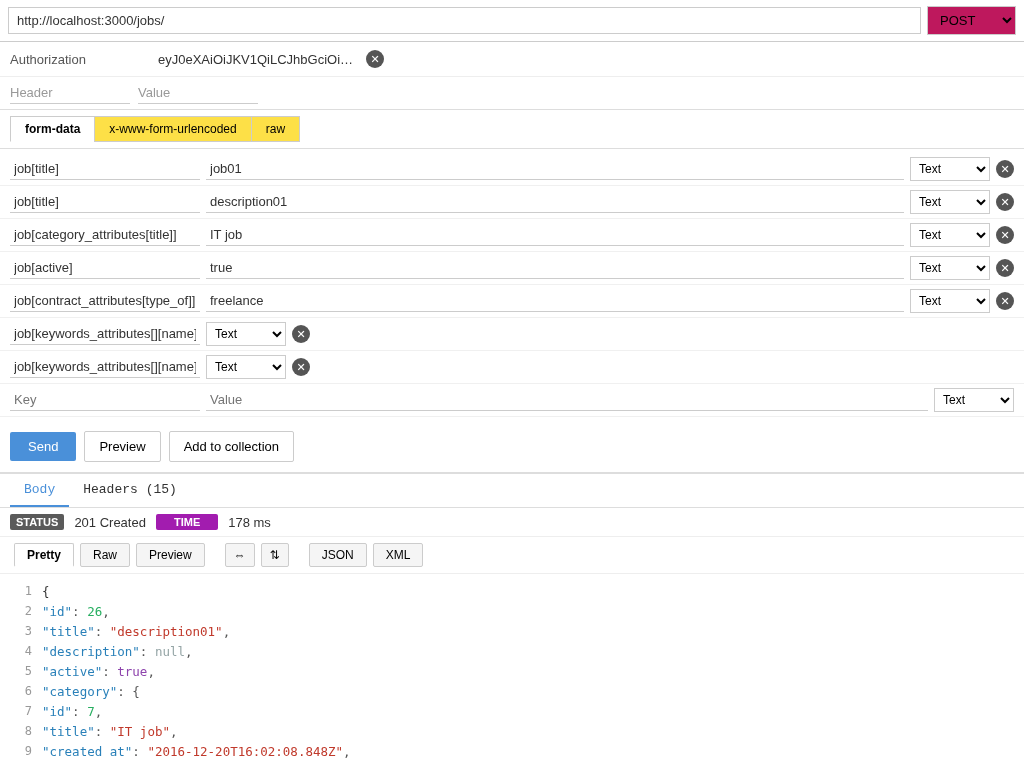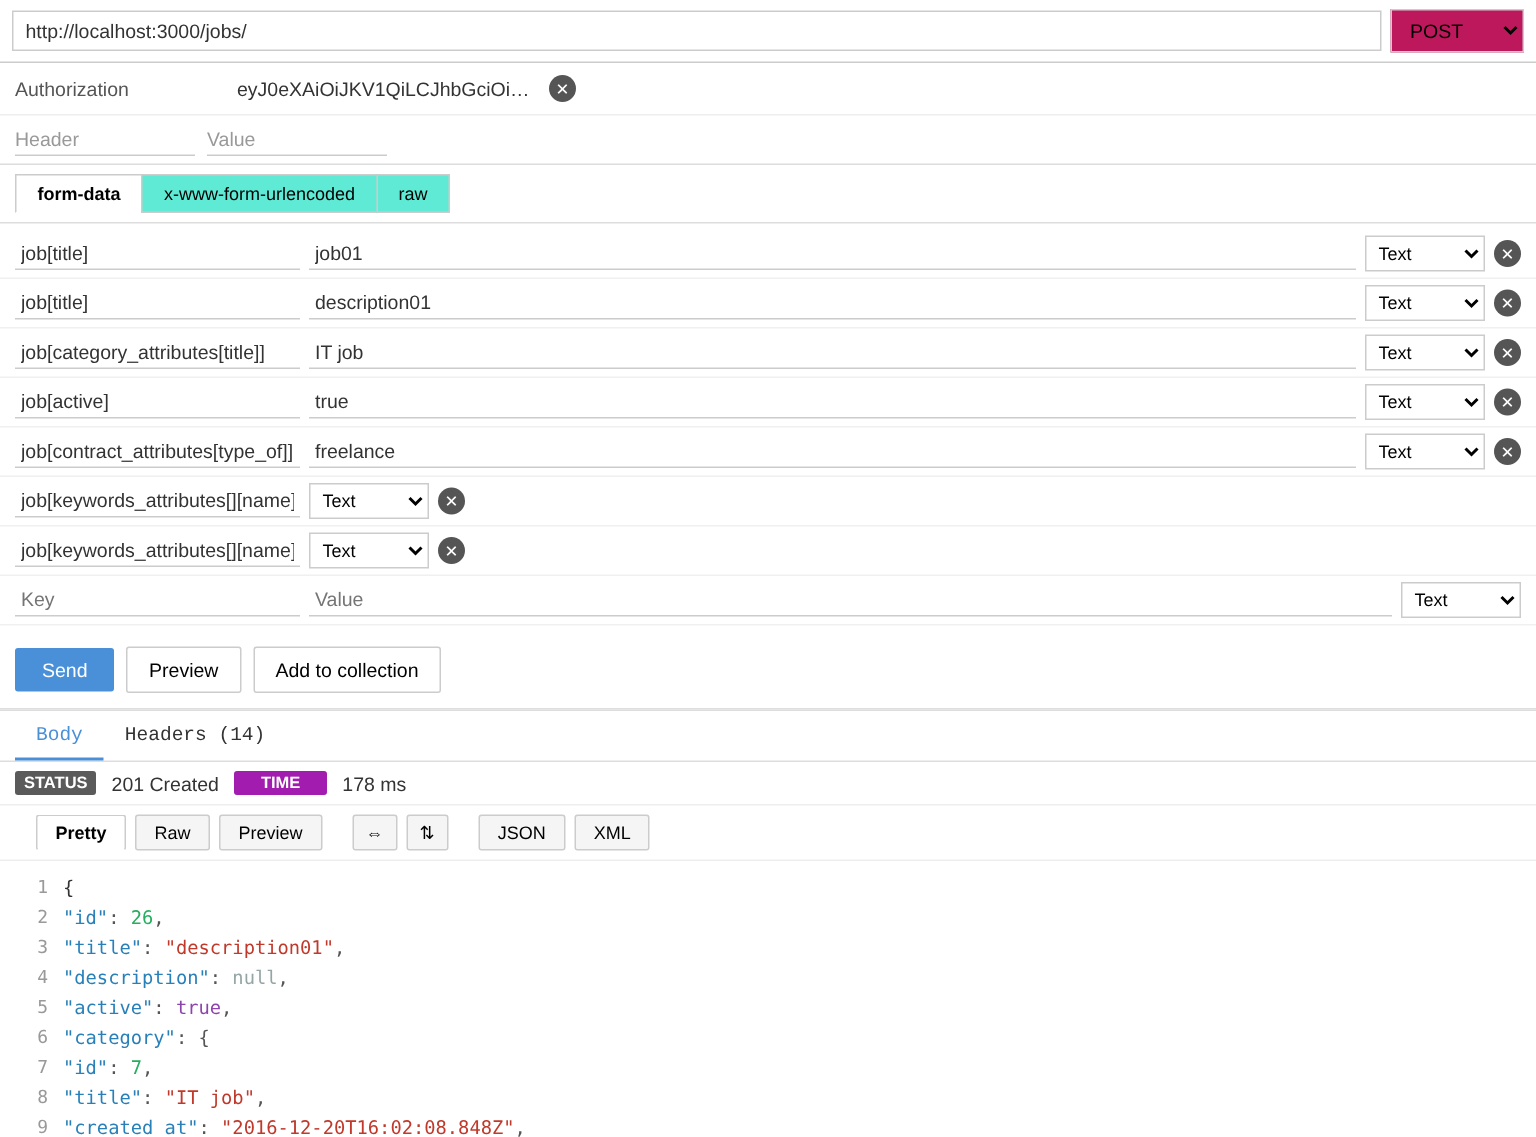--- a/index.html
+++ b/index.html
@@ -77,21 +77,21 @@
     .body-type-tabs {
       display: flex;
       align-items: center;
       padding: 6px 10px;
       gap: 0;
       border-bottom: 1px solid #ddd;
     }
     .body-tab {
       padding: 5px 14px;
       border: 1px solid #ccc;
-      background: #5eead4;
+      background: #fde047;
       font-size: 12px;
       cursor: pointer;
       margin-right: -1px;
     }
     .body-tab.active {
       background: #fff;
       border-bottom: 1px solid #fff;
       font-weight: bold;
     }
 
@@ -196,21 +196,21 @@
       font-size: 11px;
       font-weight: bold;
       border-radius: 2px;
     }
     .time-val { font-size: 13px; color: #333; }
 
     
     .view-tabs {
       display: flex;
       align-items: center;
-      padding: 6px 24px;
+      padding: 6px 14px;
       gap: 6px;
       border-bottom: 1px solid #eee;
     }
     .view-tab {
       padding: 4px 12px;
       background: #f5f5f5;
       border: 1px solid #ccc;
       font-size: 12px;
       cursor: pointer;
       border-radius: 2px;
@@ -331,21 +331,21 @@
 <div class="action-buttons">
   <button class="btn-send">Send</button>
   <button class="btn-preview">Preview</button>
   <button class="btn-add-collection">Add to collection</button>
 </div>
 
 <hr class="divider">
 
 <div class="response-tabs">
   <div class="resp-tab active">Body</div>
-  <div class="resp-tab">Headers (14)</div>
+  <div class="resp-tab">Headers (15)</div>
 </div>
 
 <div class="status-bar">
   <span class="status-badge">STATUS</span>
   <span class="status-code">201 Created</span>
   <span class="time-badge">TIME</span>
   <span class="time-val">178 ms</span>
 </div>
 
 <div class="view-tabs">

